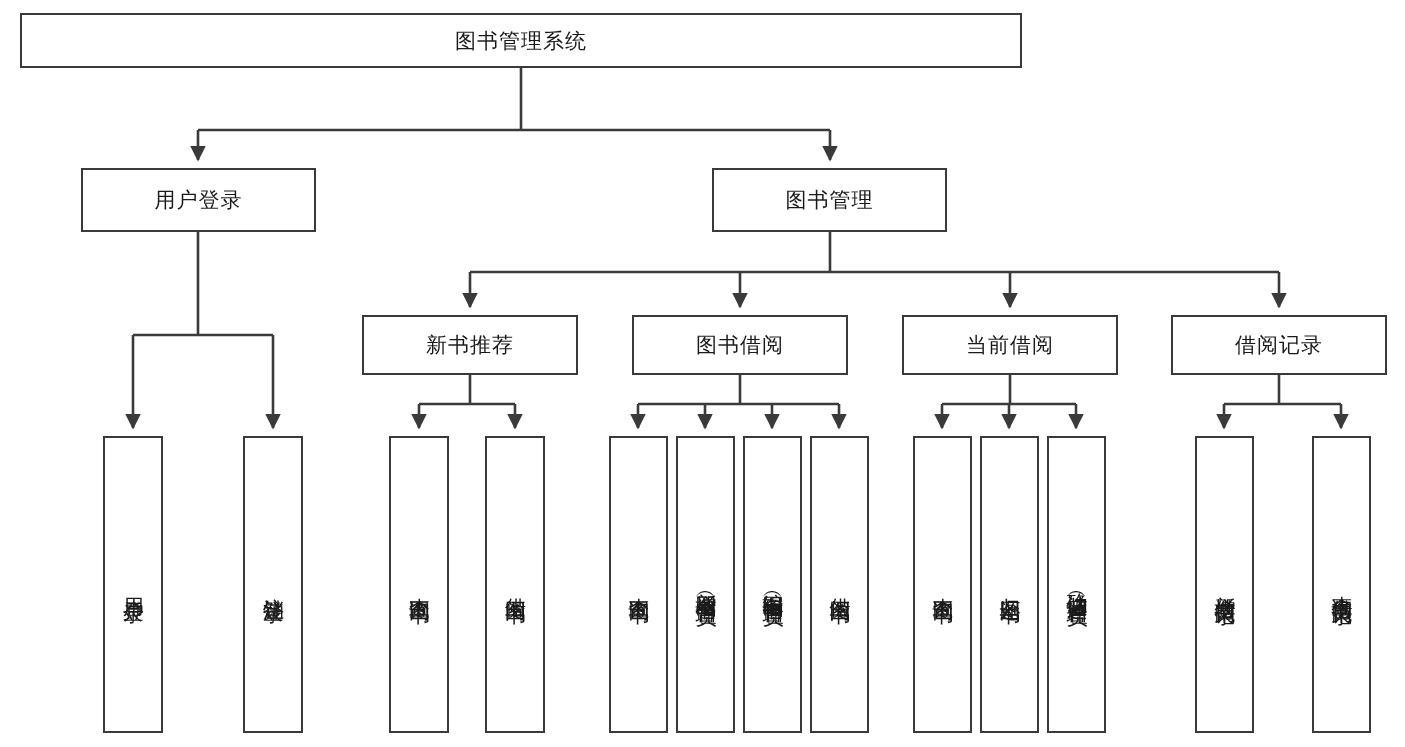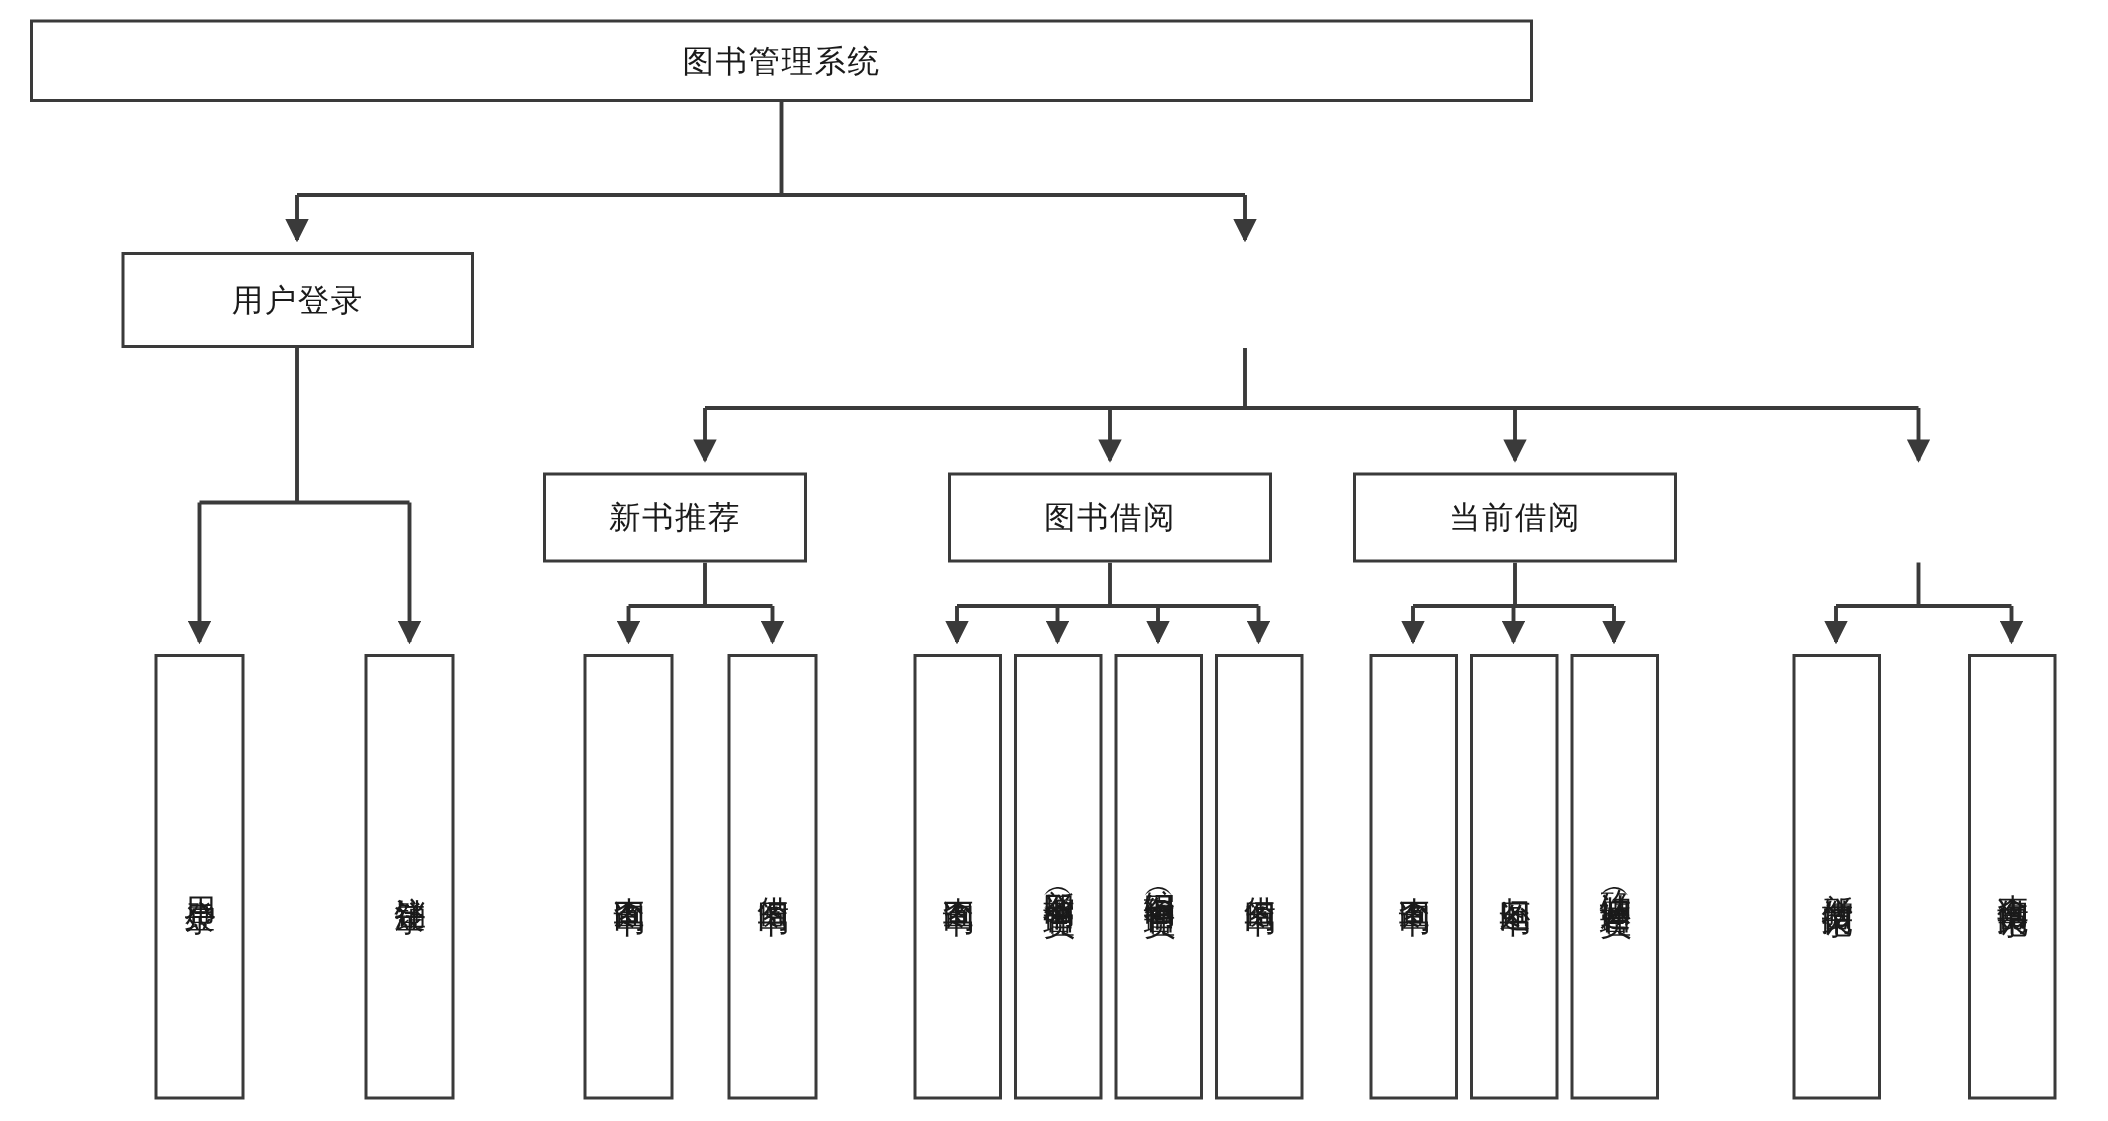--- a/index.html
+++ b/index.html
@@ -120,33 +120,39 @@
   </svg>
 
   <div class="node h" style="left:20px; top:13px; width:1002px; height:55px;">
     <span class="htext">图书管理系统</span>
   </div>
 
   <div class="node h" style="left:81px; top:168px; width:235px; height:64px;">
     <span class="htext">用户登录</span>
   </div>
 
-
-  <div class="node h" style="left:362px; top:315px; width:176px; height:60px;">
+  <div class="node h" style="left:712px; top:168px; width:235px; height:64px;">
+    <span class="htext">图书管理</span>
+  </div>
+
+  <div class="node h" style="left:362px; top:315px; width:216px; height:60px;">
     <span class="htext">新书推荐</span>
   </div>
 
   <div class="node h" style="left:902px; top:315px; width:216px; height:60px;">
     <span class="htext">当前借阅</span>
   </div>
 
   <div class="node h" style="left:632px; top:315px; width:216px; height:60px;">
     <span class="htext">图书借阅</span>
   </div>
 
+  <div class="node h" style="left:1171px; top:315px; width:216px; height:60px;">
+    <span class="htext">借阅记录</span>
+  </div>
 
   <div class="node v" style="left:103px; top:436px; width:60px; height:297px;">
     <span class="vtext">用户登录</span>
   </div>
 
   <div class="node v" style="left:243px; top:436px; width:60px; height:297px;">
     <span class="vtext">注销登录</span>
   </div>
 
   <div class="node v" style="left:389px; top:436px; width:60px; height:297px;">

